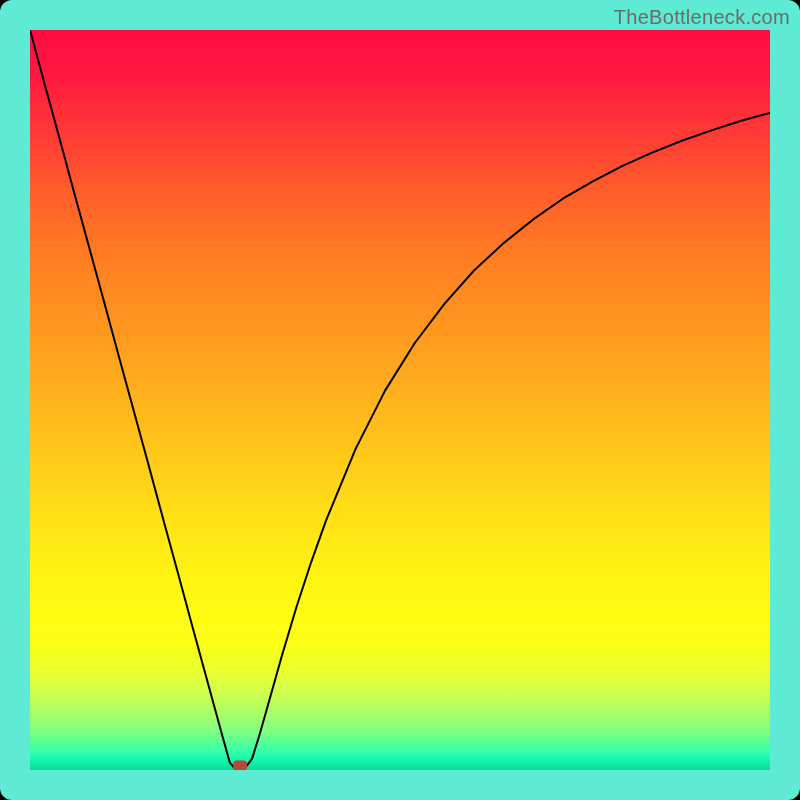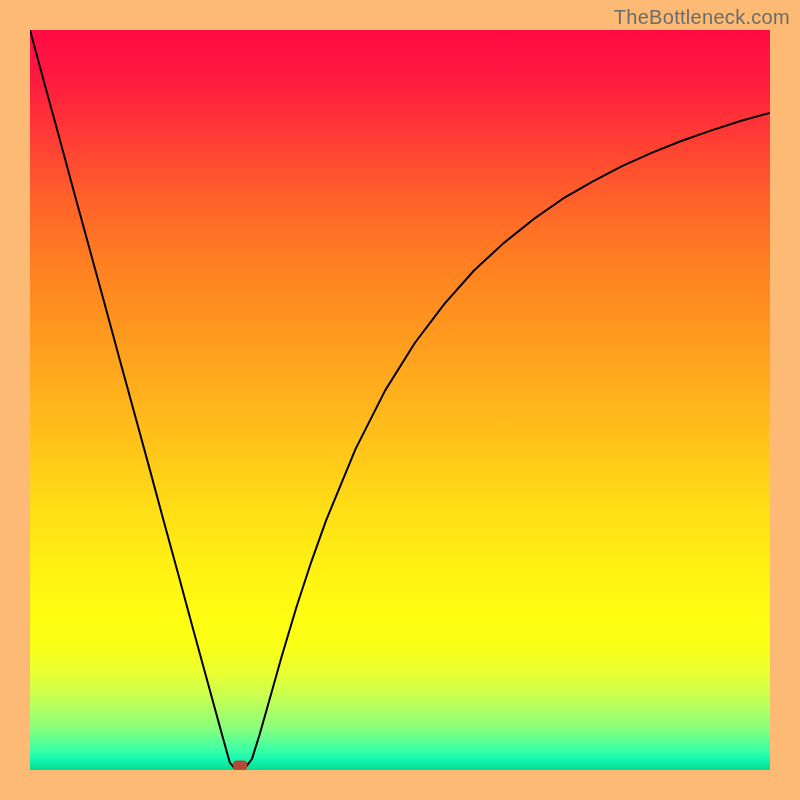--- a/index.html
+++ b/index.html
@@ -10,21 +10,22 @@
     background: #000;
     overflow: hidden;
     font-family: Arial, Helvetica, sans-serif;
   }
   .frame {
     position: absolute;
     top: 0;
     left: 0;
     width: 800px;
     height: 800px;
-    background: #fdba74;
+    background: #5eead4;
+    border-radius: 12px;
   }
   .plot-area {
     position: absolute;
     left: 30px;
     top: 30px;
     width: 740px;
     height: 740px;
     
     background: linear-gradient(
       to bottom,

